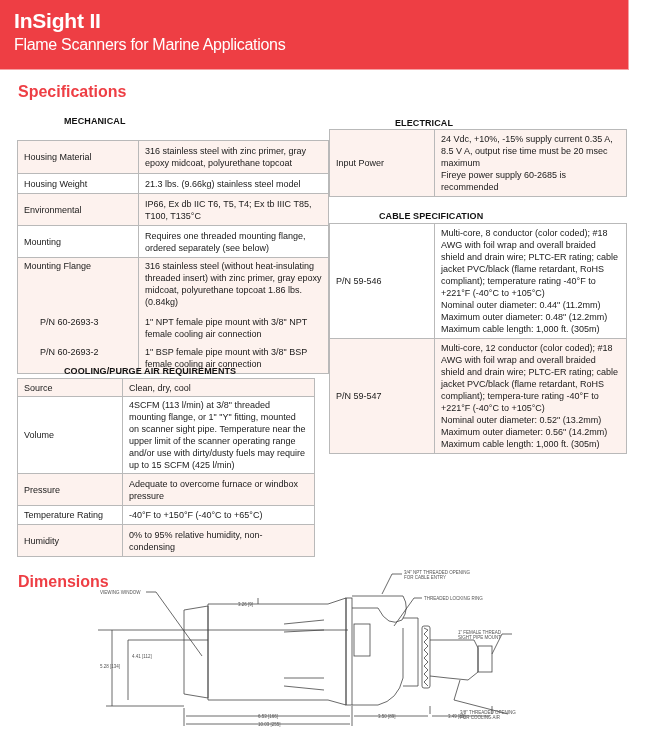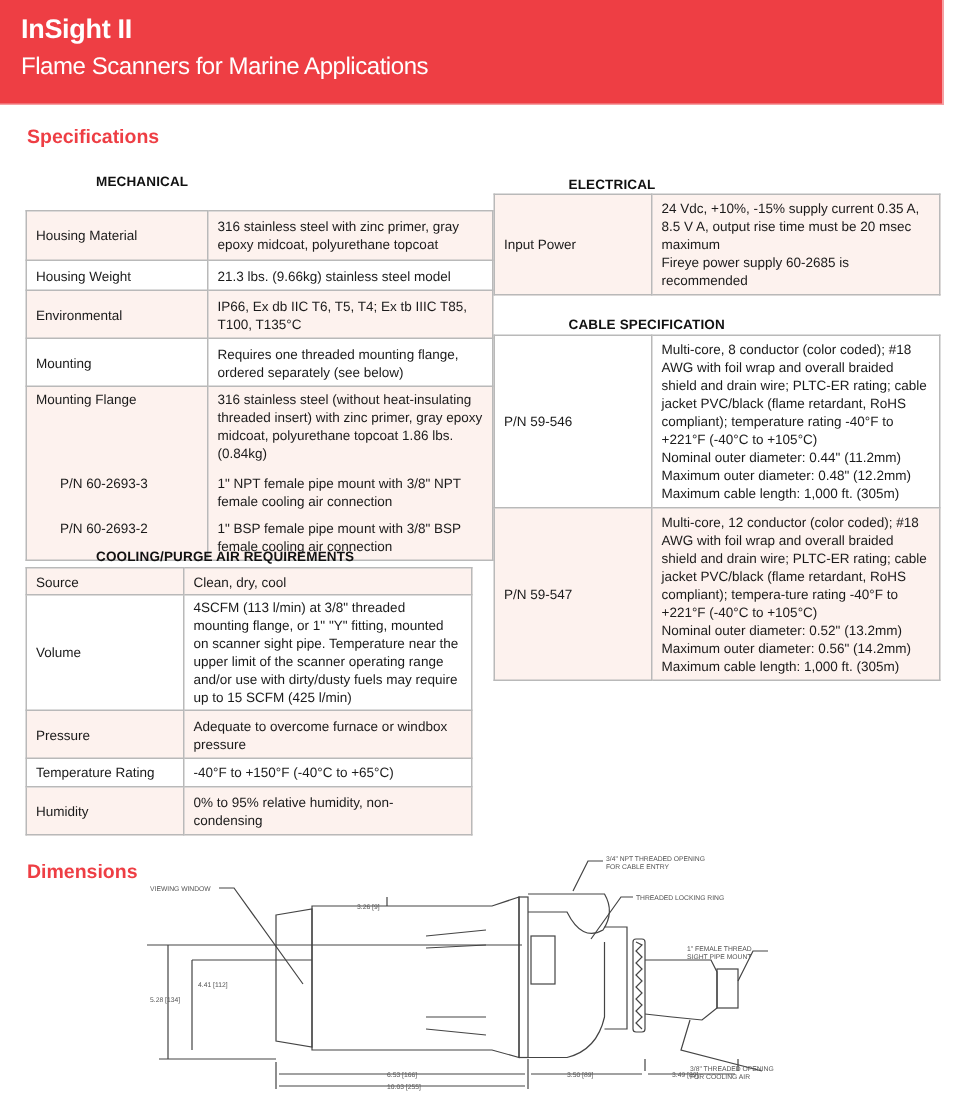--- a/index.html
+++ b/index.html
@@ -1,20 +1,20 @@
 <!DOCTYPE html>
 <html><head>
 <meta charset="utf-8">
 <style>
   html, body { margin: 0; padding: 0; background: #ffffff; }
   body { width: 646px; height: 738px; position: relative; overflow: hidden; font-family: "Liberation Sans", sans-serif; color: #1a1a1a; }
   .header { position: absolute; left: 0; top: 0; width: 628px; height: 69px; background: #ee3e44; border-right: 1px solid #f6a0a3; border-bottom: 1px solid #f6a0a3; }
-  .header .product { position: absolute; left: 14px; top: 9px; font-size: 18px; font-weight: bold; color: #fff; letter-spacing: -0.2px; }
+  .header .product { position: absolute; left: 14px; top: 9px; font-size: 21px; font-weight: bold; color: #fff; letter-spacing: -0.2px; }
   .header .subtitle { position: absolute; left: 14px; top: 36px; font-size: 16px; color: #fff; letter-spacing: -0.3px; }
-  .section-title { position: absolute; font-size: 13px; font-weight: bold; color: #ee3e44; }
+  .section-title { position: absolute; font-size: 16px; font-weight: bold; color: #ee3e44; }
   .grp-title { position: absolute; font-size: 9px; font-weight: bold; color: #111; letter-spacing: 0.1px; padding-left: 44px; }
   table.spec { position: absolute; border-collapse: collapse; font-size: 9px; line-height: 12px; }
   table.spec td { border: 1px solid #b9b9b9; padding: 2px 6px; vertical-align: middle; }
   table.spec td.lbl { width: 92px; }
   table.spec tr.tint td { background: #fdf2ee; }
   table.spec tr.white td { background: #ffffff; }
   table.spec td.sub { padding-left: 22px; vertical-align: top; }
   table.spec td.noline-b { border-bottom: none; }
   table.spec td.noline-t { border-top: none; margin-left: 24px; }
   table.spec td.top { vertical-align: top; }
@@ -84,21 +84,21 @@
     <td class="lbl" style="height:14px;">Temperature Rating</td>
     <td>-40°F to +150°F (-40°C to +65°C)</td>
   </tr>
   <tr class="tint">
     <td class="lbl" style="height:27px;">Humidity</td>
     <td>0% to 95% relative humidity, non-condensing</td>
   </tr>
 </tbody>
   </table>
 
-<div class="grp-title" style="left:335px; top:118px;">ELECTRICAL</div>
+<div class="grp-title" style="left:351px; top:118px;">ELECTRICAL</div>
 <table class="spec" style="left:329px; top:129px; width:298px;">
   <tbody>
       <tr class="tint">
     <td class="lbl">Input Power</td>
     <td style="padding-top:3px;padding-bottom:3px;">
       <div>24 Vdc, +10%, -15% supply current 0.35 A, 8.5 V A, output rise time must be 20 msec maximum</div>
       <div>Fireye power supply 60-2685 is recommended</div>
     </td>
   </tr>
 </tbody>

